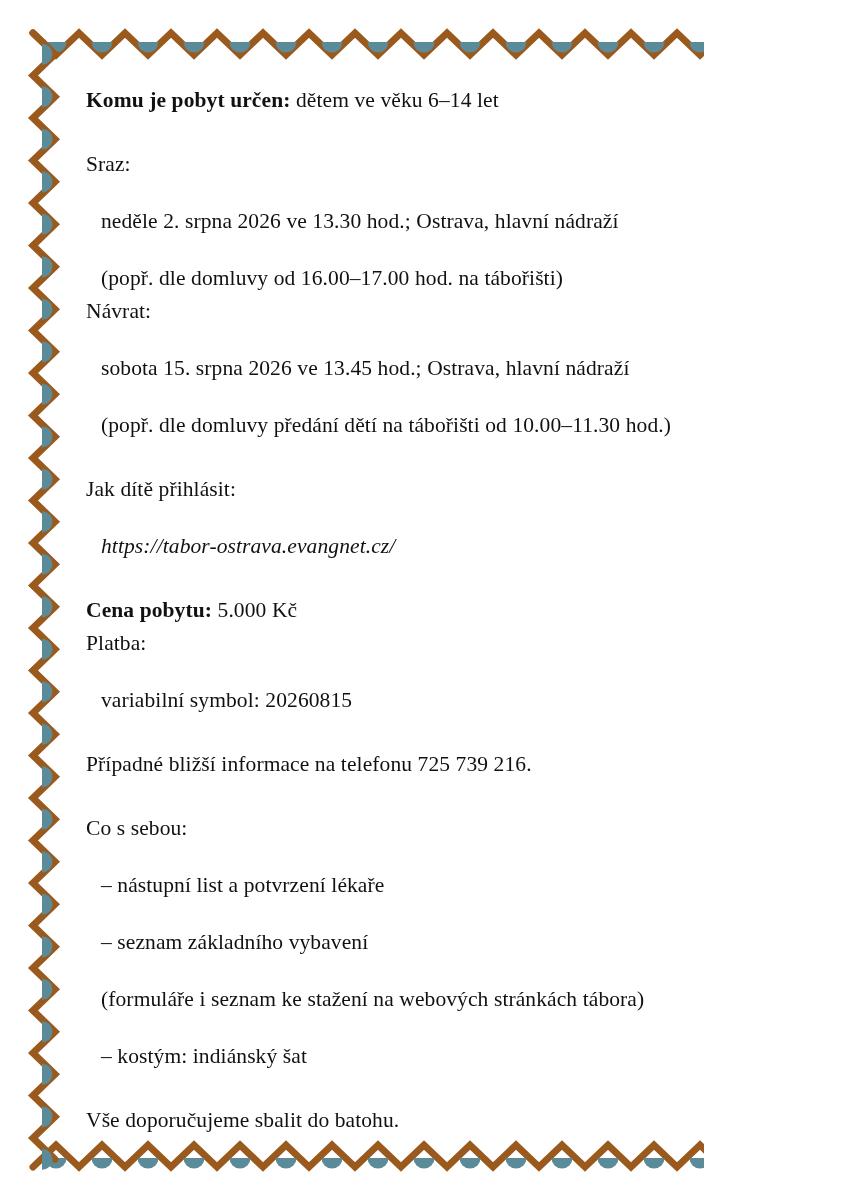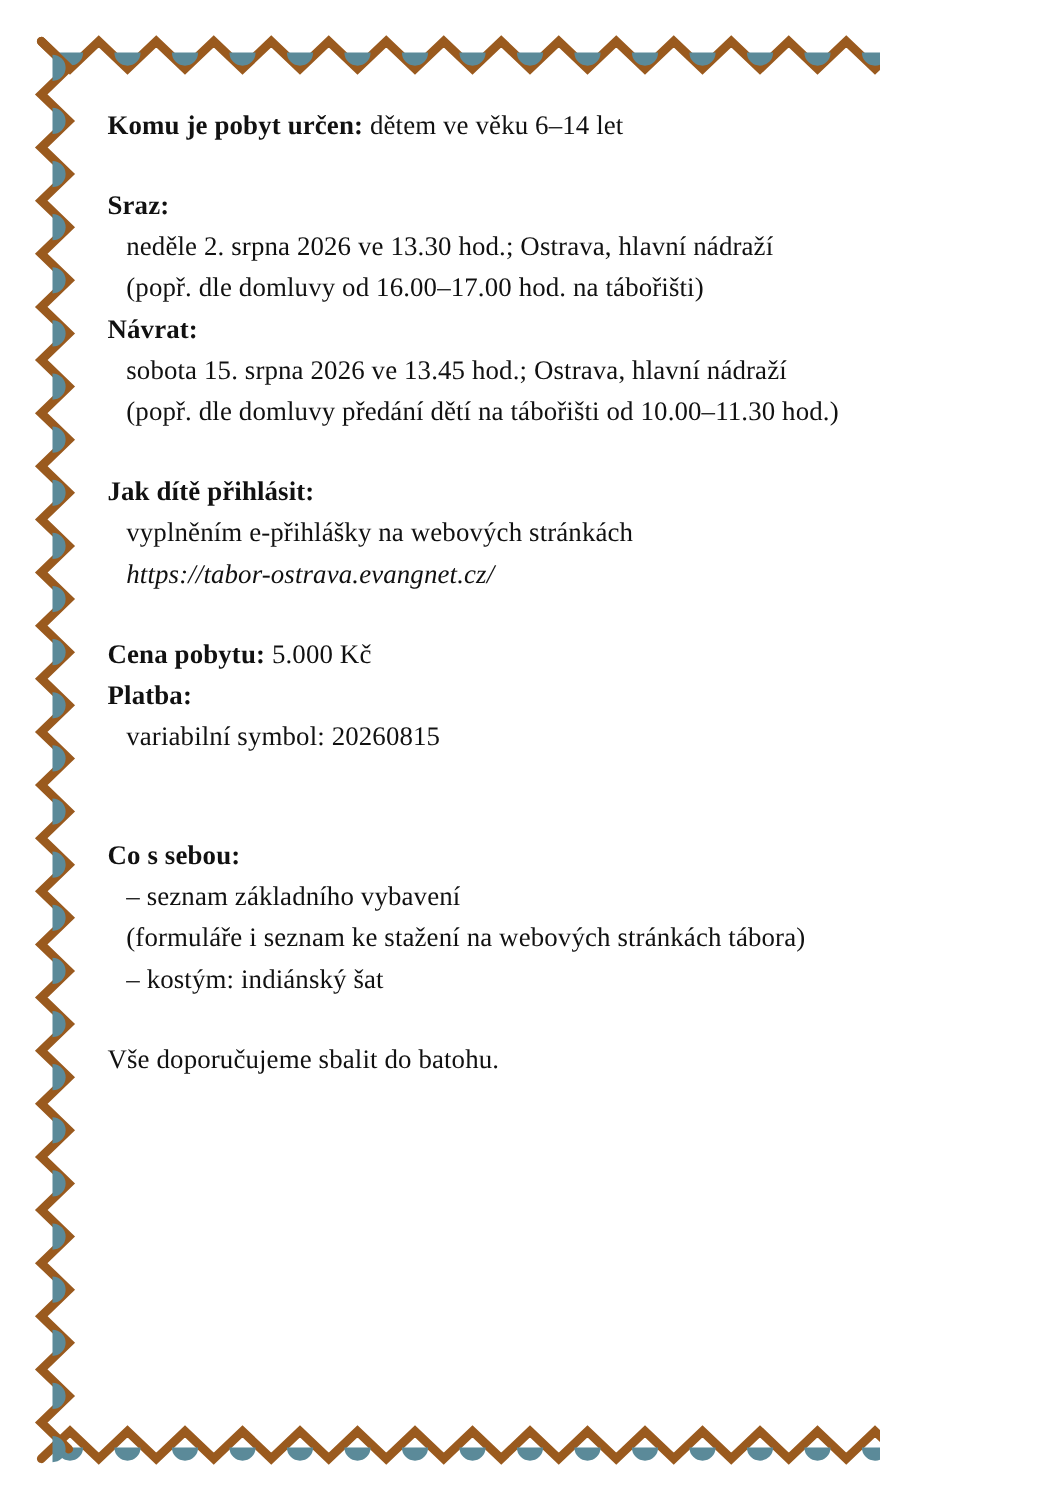--- a/index.html
+++ b/index.html
@@ -34,22 +34,22 @@
     top: 84px;
     width: 690px;
   }
 
   .line {
     font-size: 21.5px;
     line-height: 33px;
     white-space: nowrap;
     letter-spacing: 0.1px;
   }
-  .line.indent { padding-left: 15px; }
-  .line.bold   { font-weight: bold; }
+  .line.indent { padding-left: 15px; margin-top: 24px; }
+  .line.bold   { font-weight: normal; }
   .line .hd    { font-weight: bold; }
   .line .url   { font-style: italic; }
 
   .gap-lg { height: 31px; }
 </style>
 </head>
 <body>
 
 <div id="page">
 
@@ -166,39 +166,40 @@
     <div class="line indent">neděle 2. srpna 2026 ve 13.30 hod.; Ostrava, hlavní nádraží</div>
     <div class="line indent">(popř. dle domluvy od 16.00–17.00 hod. na tábořišti)</div>
 
     <div class="line bold">Návrat:</div>
     <div class="line indent">sobota 15. srpna 2026 ve 13.45 hod.; Ostrava, hlavní nádraží</div>
     <div class="line indent">(popř. dle domluvy předání dětí na tábořišti od 10.00–11.30 hod.)</div>
 
     <div class="gap-lg"></div>
 
     <div class="line bold">Jak dítě přihlásit:</div>
-    <div class="line indent">vyplněním e-přihlášky na webových stránkách</div>
     <div class="line indent"><span class="url">https://tabor-ostrava.evangnet.cz/</span></div>
 
     <div class="gap-lg"></div>
 
     <div class="line">
       <span class="hd">Cena pobytu:</span>
       <span>5.000 Kč</span>
     </div>
 
     <div class="line bold">Platba:</div>
     <div class="line indent">variabilní symbol: 20260815</div>
 
     <div class="gap-lg"></div>
 
+    <div class="line bold">Případné bližší informace na telefonu 725 739 216.</div>
 
     <div class="gap-lg"></div>
 
     <div class="line bold">Co s sebou:</div>
+    <div class="line indent">– nástupní list a potvrzení lékaře</div>
     <div class="line indent">– seznam základního vybavení</div>
     <div class="line indent">(formuláře i seznam ke stažení na webových stránkách tábora)</div>
     <div class="line indent">– kostým: indiánský šat</div>
 
     <div class="gap-lg"></div>
 
     <div class="line">Vše doporučujeme sbalit do batohu.</div>
 
   </div>
 </div>

